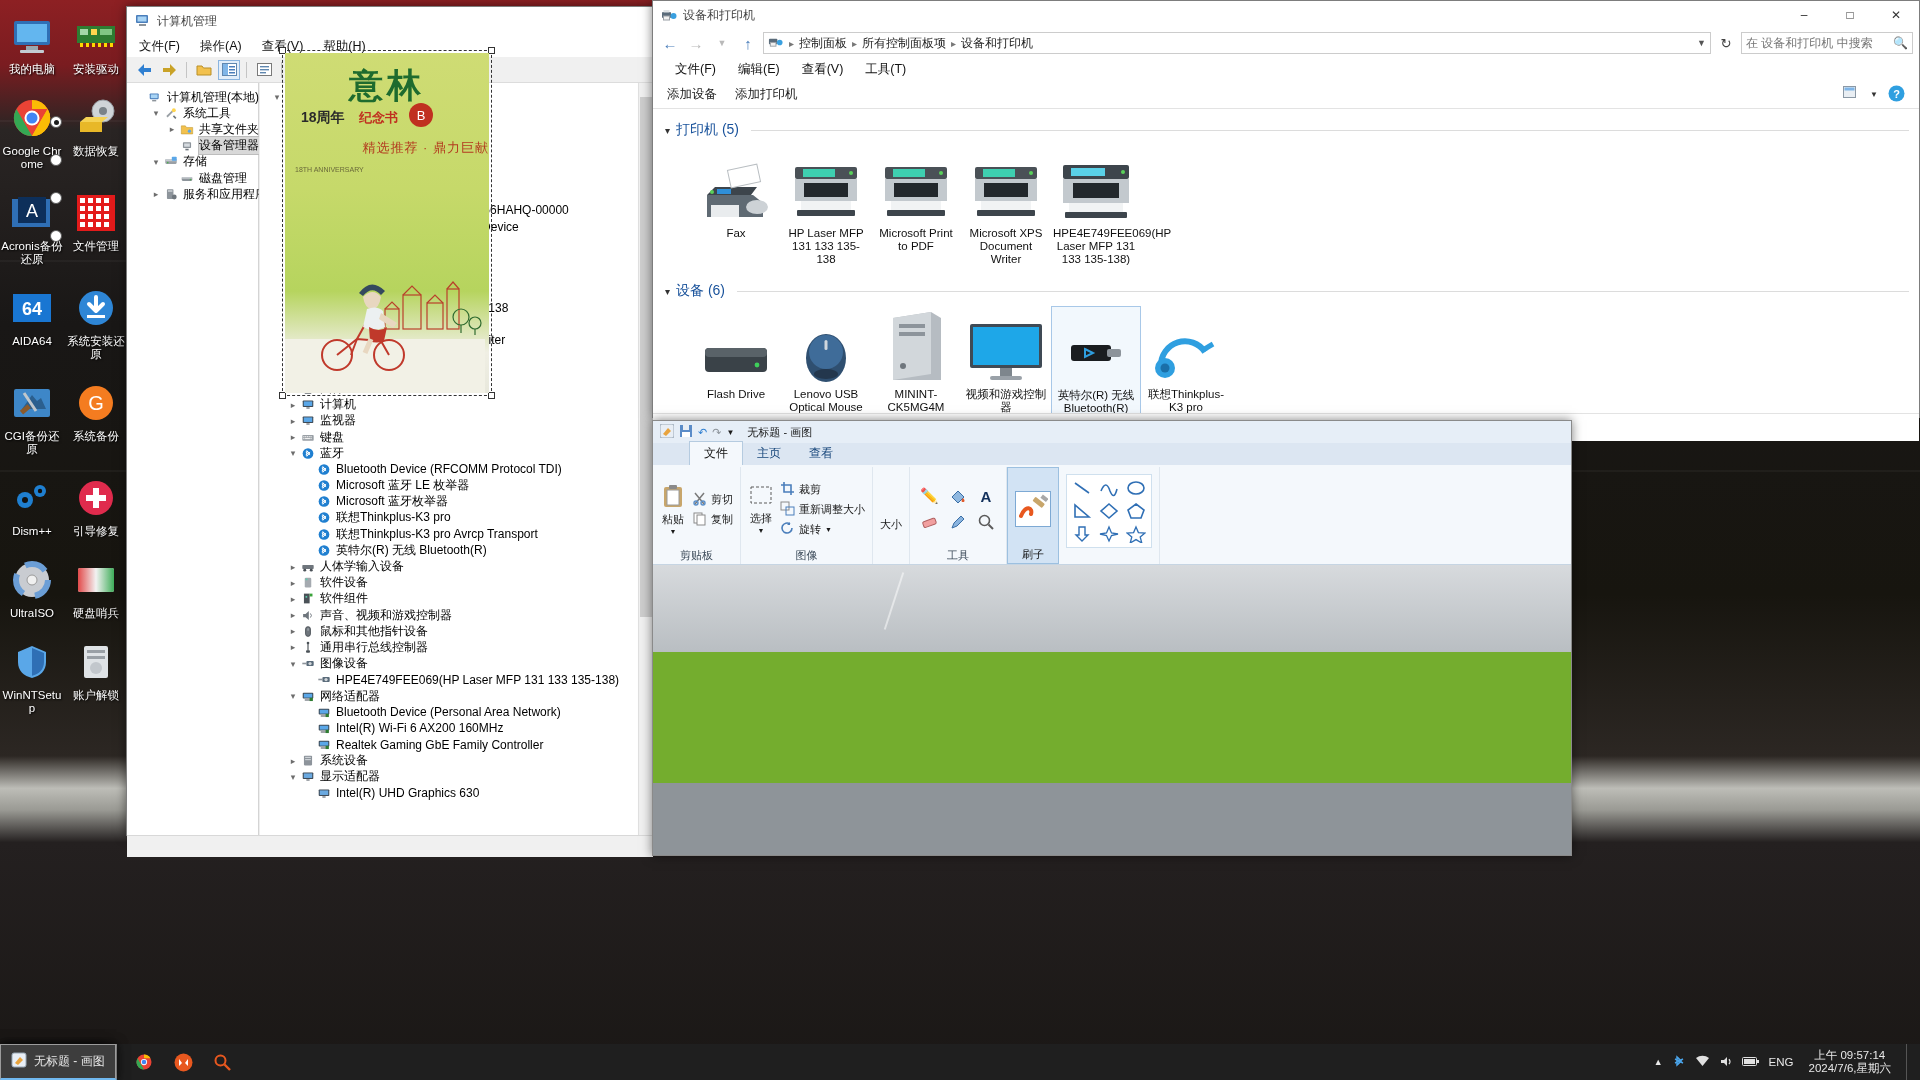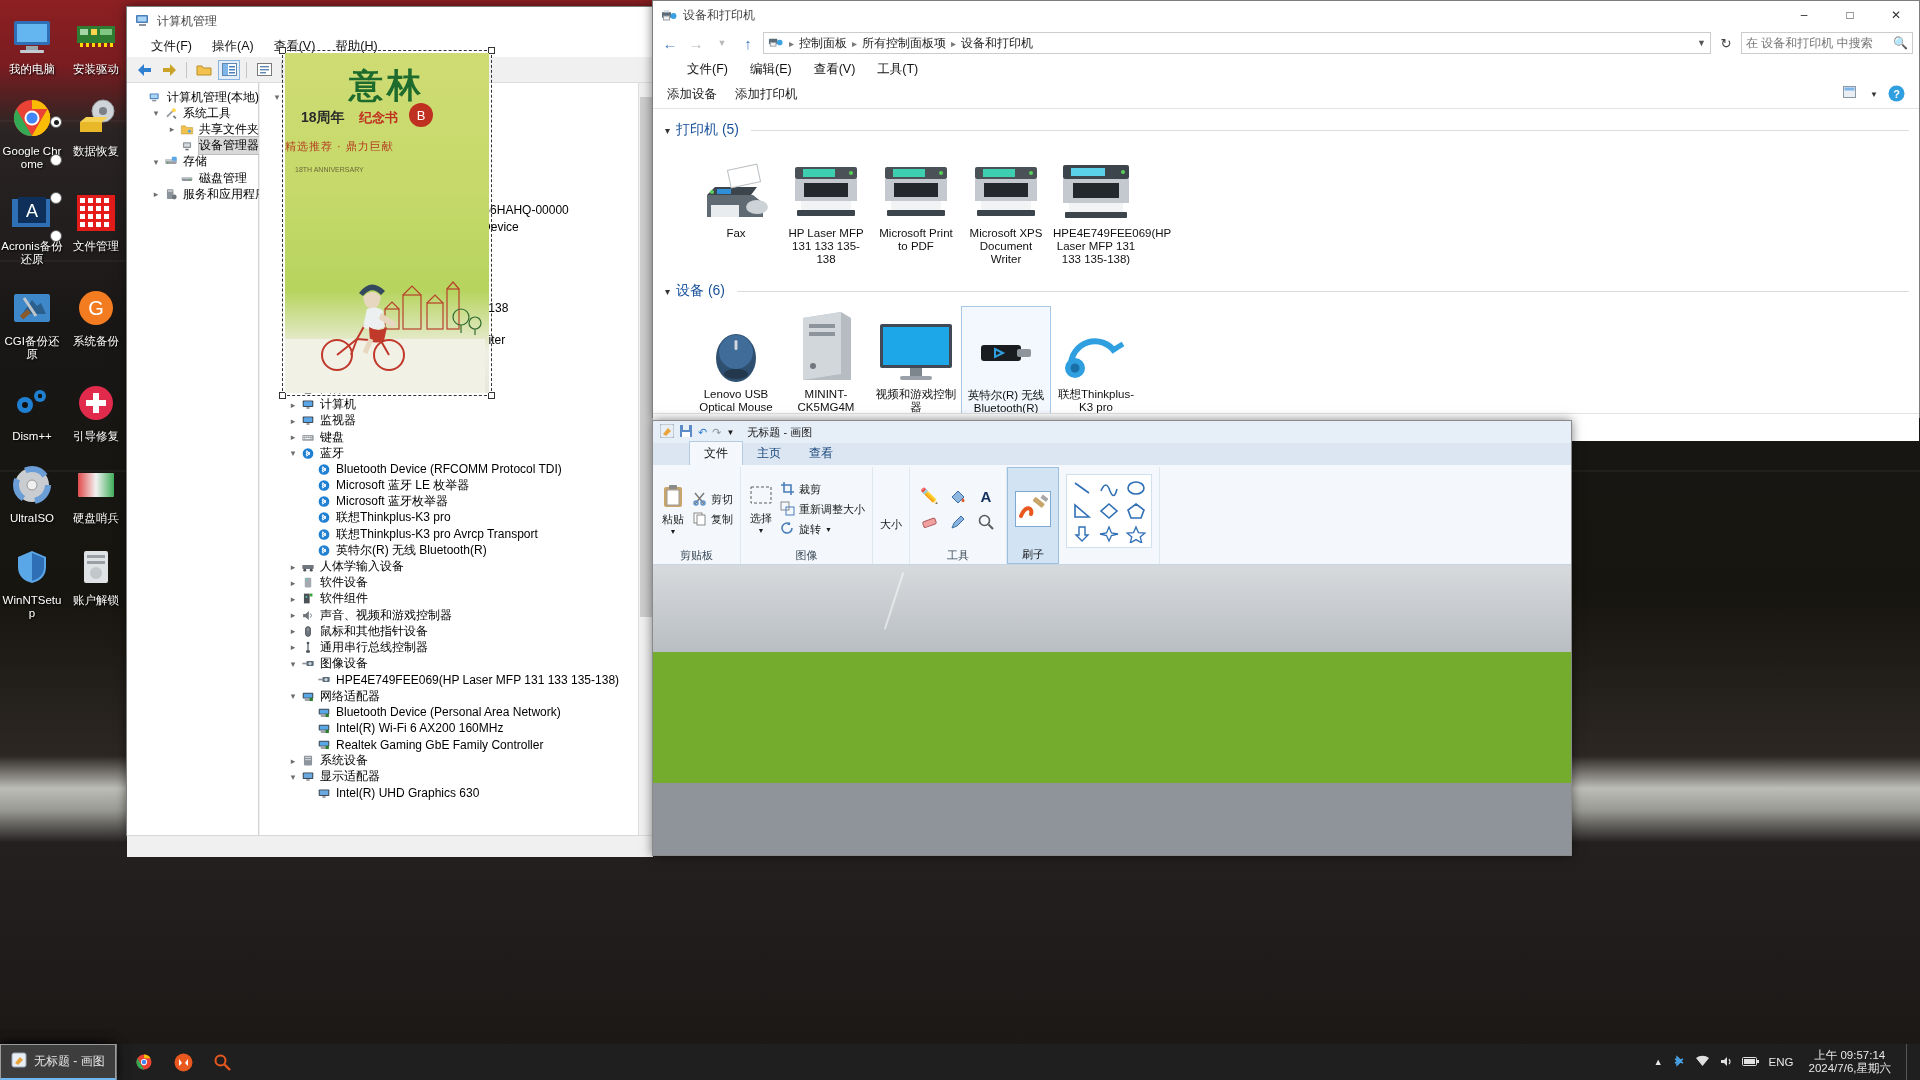--- a/index.html
+++ b/index.html
@@ -22,21 +22,21 @@
   .dicon .glyph { width:48px; height:48px; margin:0 auto 3px; position:relative; }
   .dicon .lbl { color:#fff; font-size:11.5px; line-height:13px; text-shadow:1px 1px 2px #000; word-break:break-all; }
   .row2 { display:flex; }
 
   
   .win { position:absolute; background:#f0f0f0; border:1px solid #9b9b9b; box-shadow:0 0 10px rgba(0,0,0,.5); }
   .titlebar { height:28px; background:#fff; display:flex; align-items:center; padding-left:8px; font-size:12px; color:#444; }
   .titlebar .ticon { width:16px;height:16px;margin-right:6px; }
   .wbtns { margin-left:auto; display:flex; height:28px; }
   .wbtn { width:46px;height:28px; display:flex;align-items:center;justify-content:center; font-size:12px; color:#333; }
-  .menubar { height:22px; display:flex; align-items:center; gap:20px; padding:0 12px; font-size:12.5px; color:#111; background:#fff;margin-left:12px; }
+  .menubar { height:22px; display:flex; align-items:center; gap:20px; padding:0 12px; font-size:12.5px; color:#111; background:#fff; }
 
   
   #cmgmt { left:126px; top:6px; width:528px; height:830px; background:#fff; border:1px solid #7d7d7d;}
   #cmgmt .toolbar { height:26px; background:#f0f0f0; border-bottom:1px solid #dcdcdc; display:flex; align-items:center; gap:3px; padding:0 6px; }
   .tbbtn { width:22px;height:20px; display:flex;align-items:center;justify-content:center; font-size:13px; }
   .tbsep { width:1px;height:16px;background:#c4c4c4;margin:0 3px; }
   #cmgmt .panes { display:flex; height:calc(100% - 76px); }
   #cmgmt .leftpane { width:132px; border-right:1px solid #d4d4d4; background:#fff; padding-top:6px; }
   #cmgmt .rightpane { flex:1; background:#fff; padding-top:6px; overflow:hidden; position:relative; border-left:1px solid #eee;}
   .tnode { display:flex; align-items:center; height:16.2px; font-size:12px; color:#000; white-space:nowrap; }
@@ -219,20 +219,41 @@
                 <rect x="16" y="33" width="5" height="5"></rect>
                 <rect x="24" y="33" width="5" height="5"></rect>
                 <rect x="32" y="33" width="5" height="5"></rect>
               </g>
             </svg>
         </div>
         <div class="lbl">文件管理</div>
       </div>
     </div>
 
+    <div class="row2">
+      <div class="dicon">
+        <div class="glyph">
+          <svg width="48" height="48" viewBox="0 0 48 48">
+              <rect x="5" y="10" width="38" height="28" fill="#1976d2"></rect>
+              <text x="24" y="31" font-size="18" fill="#fff" text-anchor="middle" font-family="Liberation Sans" font-weight="bold">64</text>
+            </svg>
+        </div>
+        <div class="lbl">AIDA64</div>
+      </div>
+      <div class="dicon">
+        <div class="glyph">
+          <svg width="48" height="48" viewBox="0 0 48 48">
+              <circle cx="24" cy="24" r="17" fill="#2e86d6"></circle>
+              <path d="M24 13v14m0 0l-7-7m7 7l7-7" stroke="#fff" stroke-width="4" fill="none" stroke-linecap="round"></path>
+              <rect x="15" y="31" width="18" height="3" fill="#fff"></rect>
+            </svg>
+        </div>
+        <div class="lbl">系统安装还原</div>
+      </div>
+    </div>
 
     <div class="row2">
       <div class="dicon">
         <div class="glyph">
           <svg width="48" height="48" viewBox="0 0 48 48">
               <rect x="6" y="10" width="36" height="28" rx="2" fill="#3e87c8"></rect>
               <path d="M14 30l10-14 5 6 4-3 5 11z" fill="#2b5f8e"></path>
               <path d="M16 14l12 18" stroke="#c0c7cc" stroke-width="3"></path>
               <rect x="12" y="28" width="10" height="5" fill="#8b5a2b" transform="rotate(-40 17 30)"></rect>
             </svg>
@@ -1171,20 +1192,30 @@
       </div>
 
     <div class="grouphdr" style="margin-top:10px;">
       <span class="chev">▾</span>
       <span>设备 (6)</span>
       <span class="rule"></span>
     </div>
     <div class="tiles" id="device-tiles">
         <div class="tile">
           <div class="art">
+            <svg width="70" height="52" viewBox="0 0 70 52">
+              <rect x="4" y="16" width="62" height="24" rx="4" fill="#3a4248"></rect>
+              <rect x="4" y="16" width="62" height="9" rx="4" fill="#596268"></rect>
+              <circle cx="56" cy="33" r="2.4" fill="#3ecf5a"></circle>
+            </svg>
+          </div>
+          <div class="tlabel">Flash Drive</div>
+        </div>
+        <div class="tile">
+          <div class="art">
             <svg width="70" height="56" viewBox="0 0 70 56">
               <ellipse cx="35" cy="30" rx="20" ry="24" fill="#2f4f70"></ellipse>
               <ellipse cx="35" cy="24" rx="17" ry="17" fill="#3f6c99"></ellipse>
               <rect x="33.5" y="12" width="3" height="10" rx="1.5" fill="#cfd6dd"></rect>
               <ellipse cx="35" cy="46" rx="12" ry="5" fill="#23374d"></ellipse>
             </svg>
           </div>
           <div class="tlabel">Lenovo USB Optical Mouse</div>
         </div>
         <div class="tile">
@@ -1512,21 +1543,21 @@
         <span style="position:absolute;left:-4px;top:-4px;width:7px;height:7px;background:#fff;border:1px solid #333;"></span>
         <span style="position:absolute;right:-4px;top:-4px;width:7px;height:7px;background:#fff;border:1px solid #333;"></span>
         <span style="position:absolute;left:-4px;bottom:-4px;width:7px;height:7px;background:#fff;border:1px solid #333;"></span>
         <span style="position:absolute;right:-4px;bottom:-4px;width:7px;height:7px;background:#fff;border:1px solid #333;"></span>
 
         <div style="position:absolute;inset:2px;background:linear-gradient(180deg,#cfdc74 0%,#c6d96a 40%,#b6d45e 70%,#f0efe4 88%,#e8e8dc 100%);overflow:hidden;">
           <div style="position:absolute;left:0;right:0;top:10px;text-align:center;font-size:34px;color:#1e6b2e;font-weight:bold;letter-spacing:4px;font-family:'Liberation Serif',serif;">意林</div>
           <div style="position:absolute;left:16px;top:56px;font-size:14px;color:#2a2a2a;font-weight:bold;">18周年</div>
           <div style="position:absolute;left:74px;top:56px;font-size:13px;color:#c03020;font-weight:bold;">纪念书</div>
           <div style="position:absolute;left:124px;top:50px;width:24px;height:24px;border-radius:50%;background:#c03020;color:#fff;font-size:13px;display:flex;align-items:center;justify-content:center;">B</div>
-          <div style="position:absolute;left:0;right:0;top:86px;text-align:left;font-size:11px;color:#b33b1f;letter-spacing:1px;">精选推荐 · 鼎力巨献</div>
+          <div style="position:absolute;left:0;right:0;top:86px;text-align:right;font-size:13px;color:#b33b1f;letter-spacing:1px;">精选推荐 · 鼎力巨献</div>
           <div style="position:absolute;left:10px;top:112px;font-size:7px;color:#6a6a3a;line-height:9px;">18TH ANNIVERSARY</div>
 
           <svg style="position:absolute;left:0;bottom:0;" width="200" height="150" viewBox="0 0 200 150">
             <rect x="0" y="96" width="200" height="54" fill="#f2f1e6"></rect>
             <g stroke="#b9402b" stroke-width="1.2" fill="none">
               <rect x="118" y="52" width="18" height="34"></rect>
                 <path d="M118 52 l9 -9 l9 9"></path>
               <rect x="142" y="60" width="16" height="26"></rect>
                 <path d="M142 60 l8 -8 l8 8"></path>
               <rect x="162" y="46" width="12" height="40"></rect>

